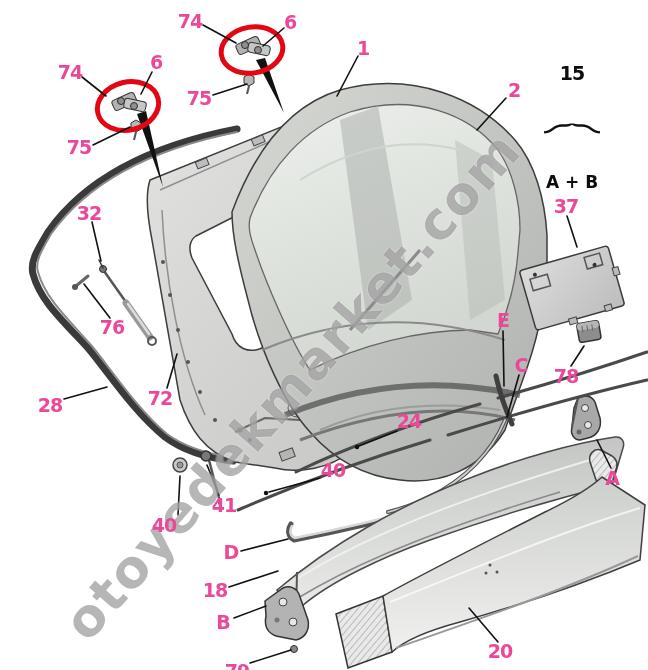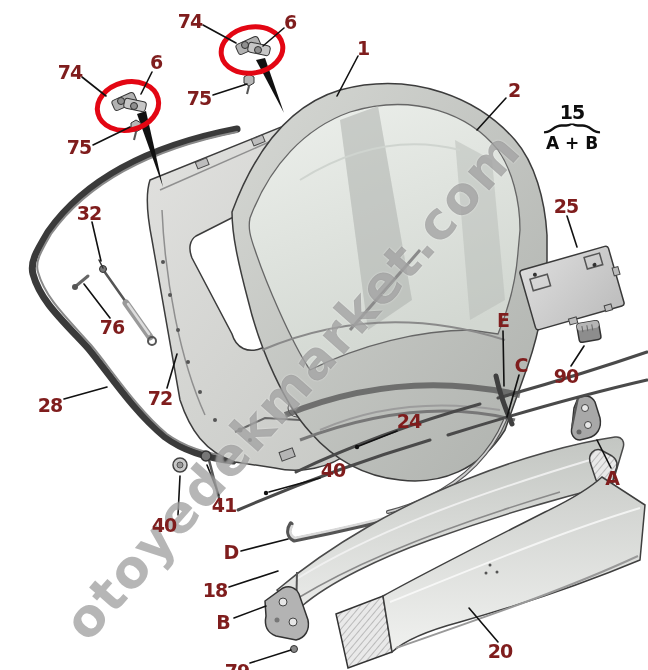--- a/index.html
+++ b/index.html
@@ -1,22 +1,22 @@
 <!DOCTYPE html>
 <html><head>
 <meta charset="utf-8">
 <style>
   html,body{margin:0;padding:0;background:#fff;}
   .stage{position:relative;width:648px;height:670px;background:#ffffff;overflow:hidden;
          font-family:"DejaVu Sans",sans-serif;}
   .stage svg.art{position:absolute;left:0;top:0;}
   .lbl{position:absolute;transform:translate(-50%,-50%);font-weight:bold;font-size:19px;
-       color:#7f1d1d;letter-spacing:-1px;white-space:nowrap;line-height:1;}
+       color:#ec4899;letter-spacing:-1px;white-space:nowrap;line-height:1;}
   .kit{position:absolute;transform:translate(-50%,-50%);display:flex;flex-direction:column;
-       align-items:center;color:#0d0d0d;line-height:1;}
+       align-items:center;color:#0d0d0d;line-height:1;gap:39px;}
   .kit .num{font-weight:bold;font-size:19px;letter-spacing:-1px;}
   .kit .formula{font-weight:bold;font-size:17px;letter-spacing:0px;margin-top:1px;white-space:nowrap;}
   .kit svg.brace{display:block;margin-top:2px;}
   .watermark{position:absolute;left:52px;top:612px;transform-origin:0 0;
        transform:rotate(-48.5deg);font-weight:bold;font-size:52px;letter-spacing:2px;
        color:rgba(115,115,115,0.52);white-space:nowrap;
        text-shadow:0 0 2px rgba(255,255,255,0.6);}
 </style>
 </head>
 <body>
@@ -265,28 +265,28 @@
   <div class="watermark">otoyedekmarket.com</div>
 
   <div class="lbl" style="left:190px;top:21px">74</div>
   <div class="lbl" style="left:290px;top:22px">6</div>
   <div class="lbl" style="left:199px;top:98px">75</div>
   <div class="lbl" style="left:70px;top:72px">74</div>
   <div class="lbl" style="left:156px;top:62px">6</div>
   <div class="lbl" style="left:79px;top:147px">75</div>
   <div class="lbl" style="left:363px;top:48px">1</div>
   <div class="lbl" style="left:514px;top:90px">2</div>
-  <div class="lbl" style="left:566px;top:206px">25</div>
+  <div class="lbl" style="left:566px;top:206px">37</div>
   <div class="lbl" style="left:89px;top:213px">32</div>
   <div class="lbl" style="left:112px;top:327px">76</div>
   <div class="lbl" style="left:160px;top:398px">72</div>
   <div class="lbl" style="left:50px;top:405px">28</div>
   <div class="lbl" style="left:503px;top:320px">E</div>
   <div class="lbl" style="left:521px;top:365px">C</div>
-  <div class="lbl" style="left:566px;top:376px">90</div>
+  <div class="lbl" style="left:566px;top:376px">78</div>
   <div class="lbl" style="left:612px;top:478px">A</div>
   <div class="lbl" style="left:409px;top:421px">24</div>
   <div class="lbl" style="left:333px;top:470px">40</div>
   <div class="lbl" style="left:224px;top:505px">41</div>
   <div class="lbl" style="left:164px;top:525px">40</div>
   <div class="lbl" style="left:231px;top:552px">D</div>
   <div class="lbl" style="left:215px;top:590px">18</div>
   <div class="lbl" style="left:223px;top:622px">B</div>
   <div class="lbl" style="left:500px;top:651px">20</div>
   <div class="lbl" style="left:237px;top:671px">79</div>

